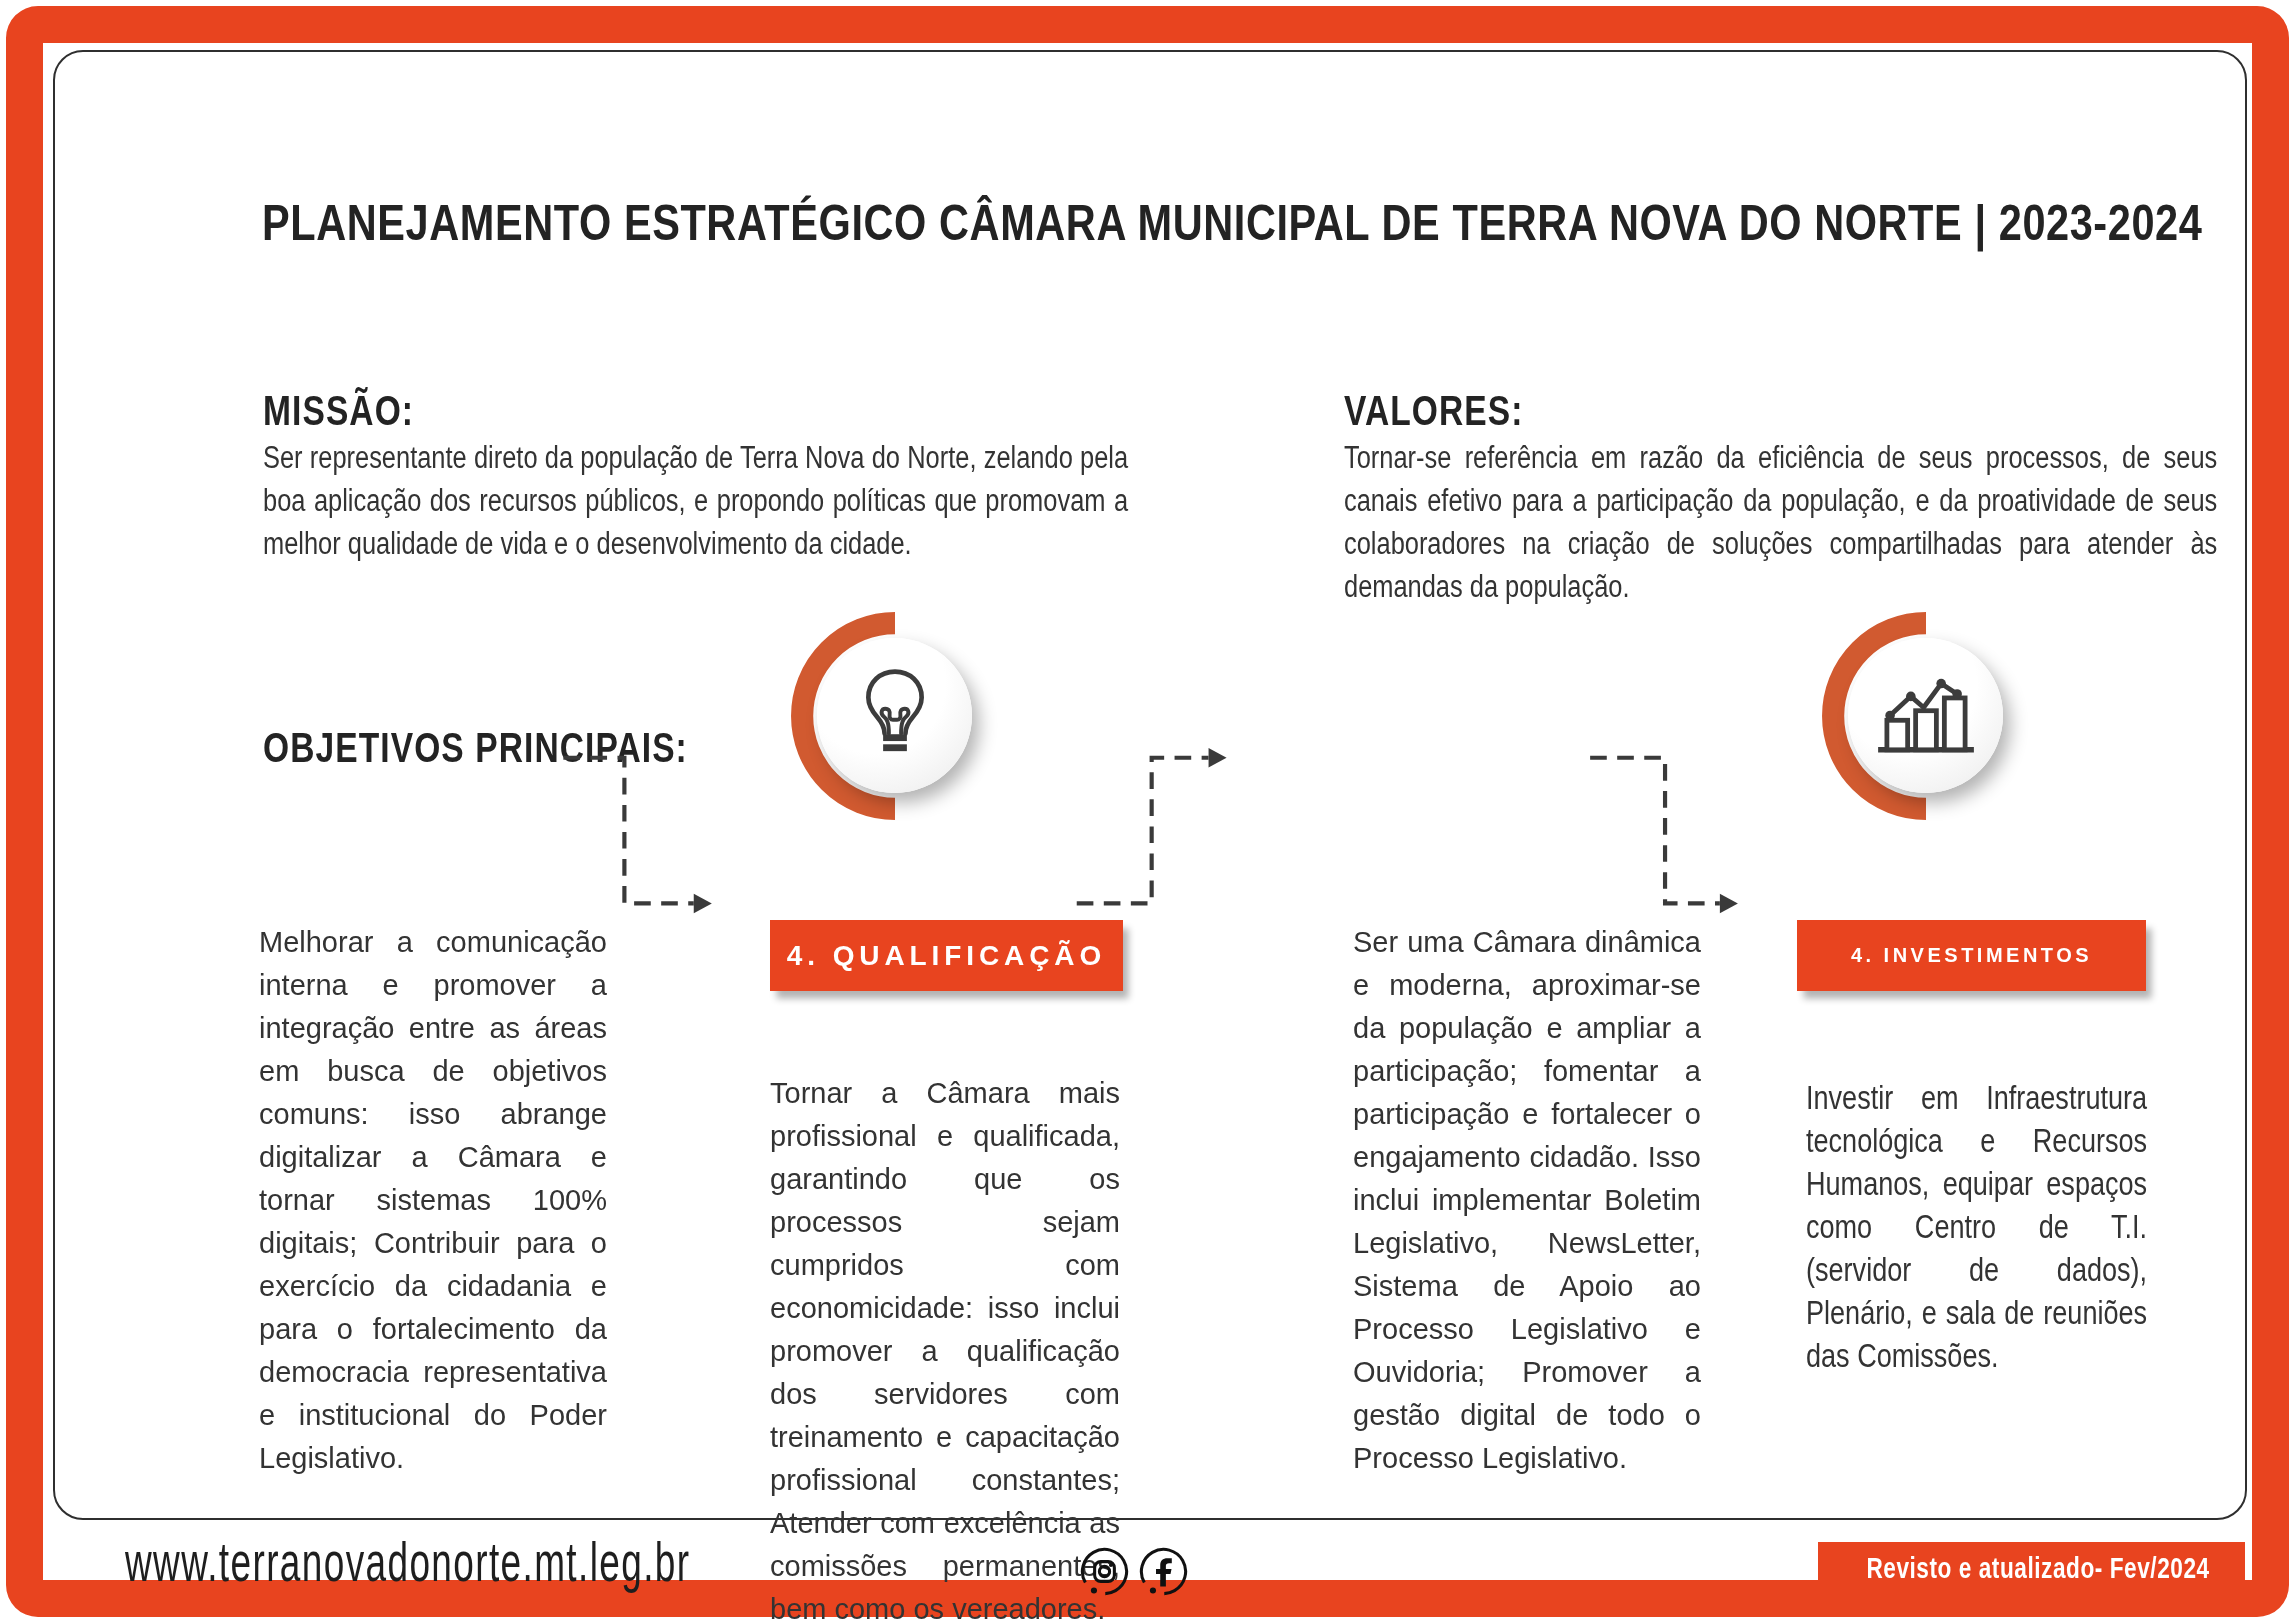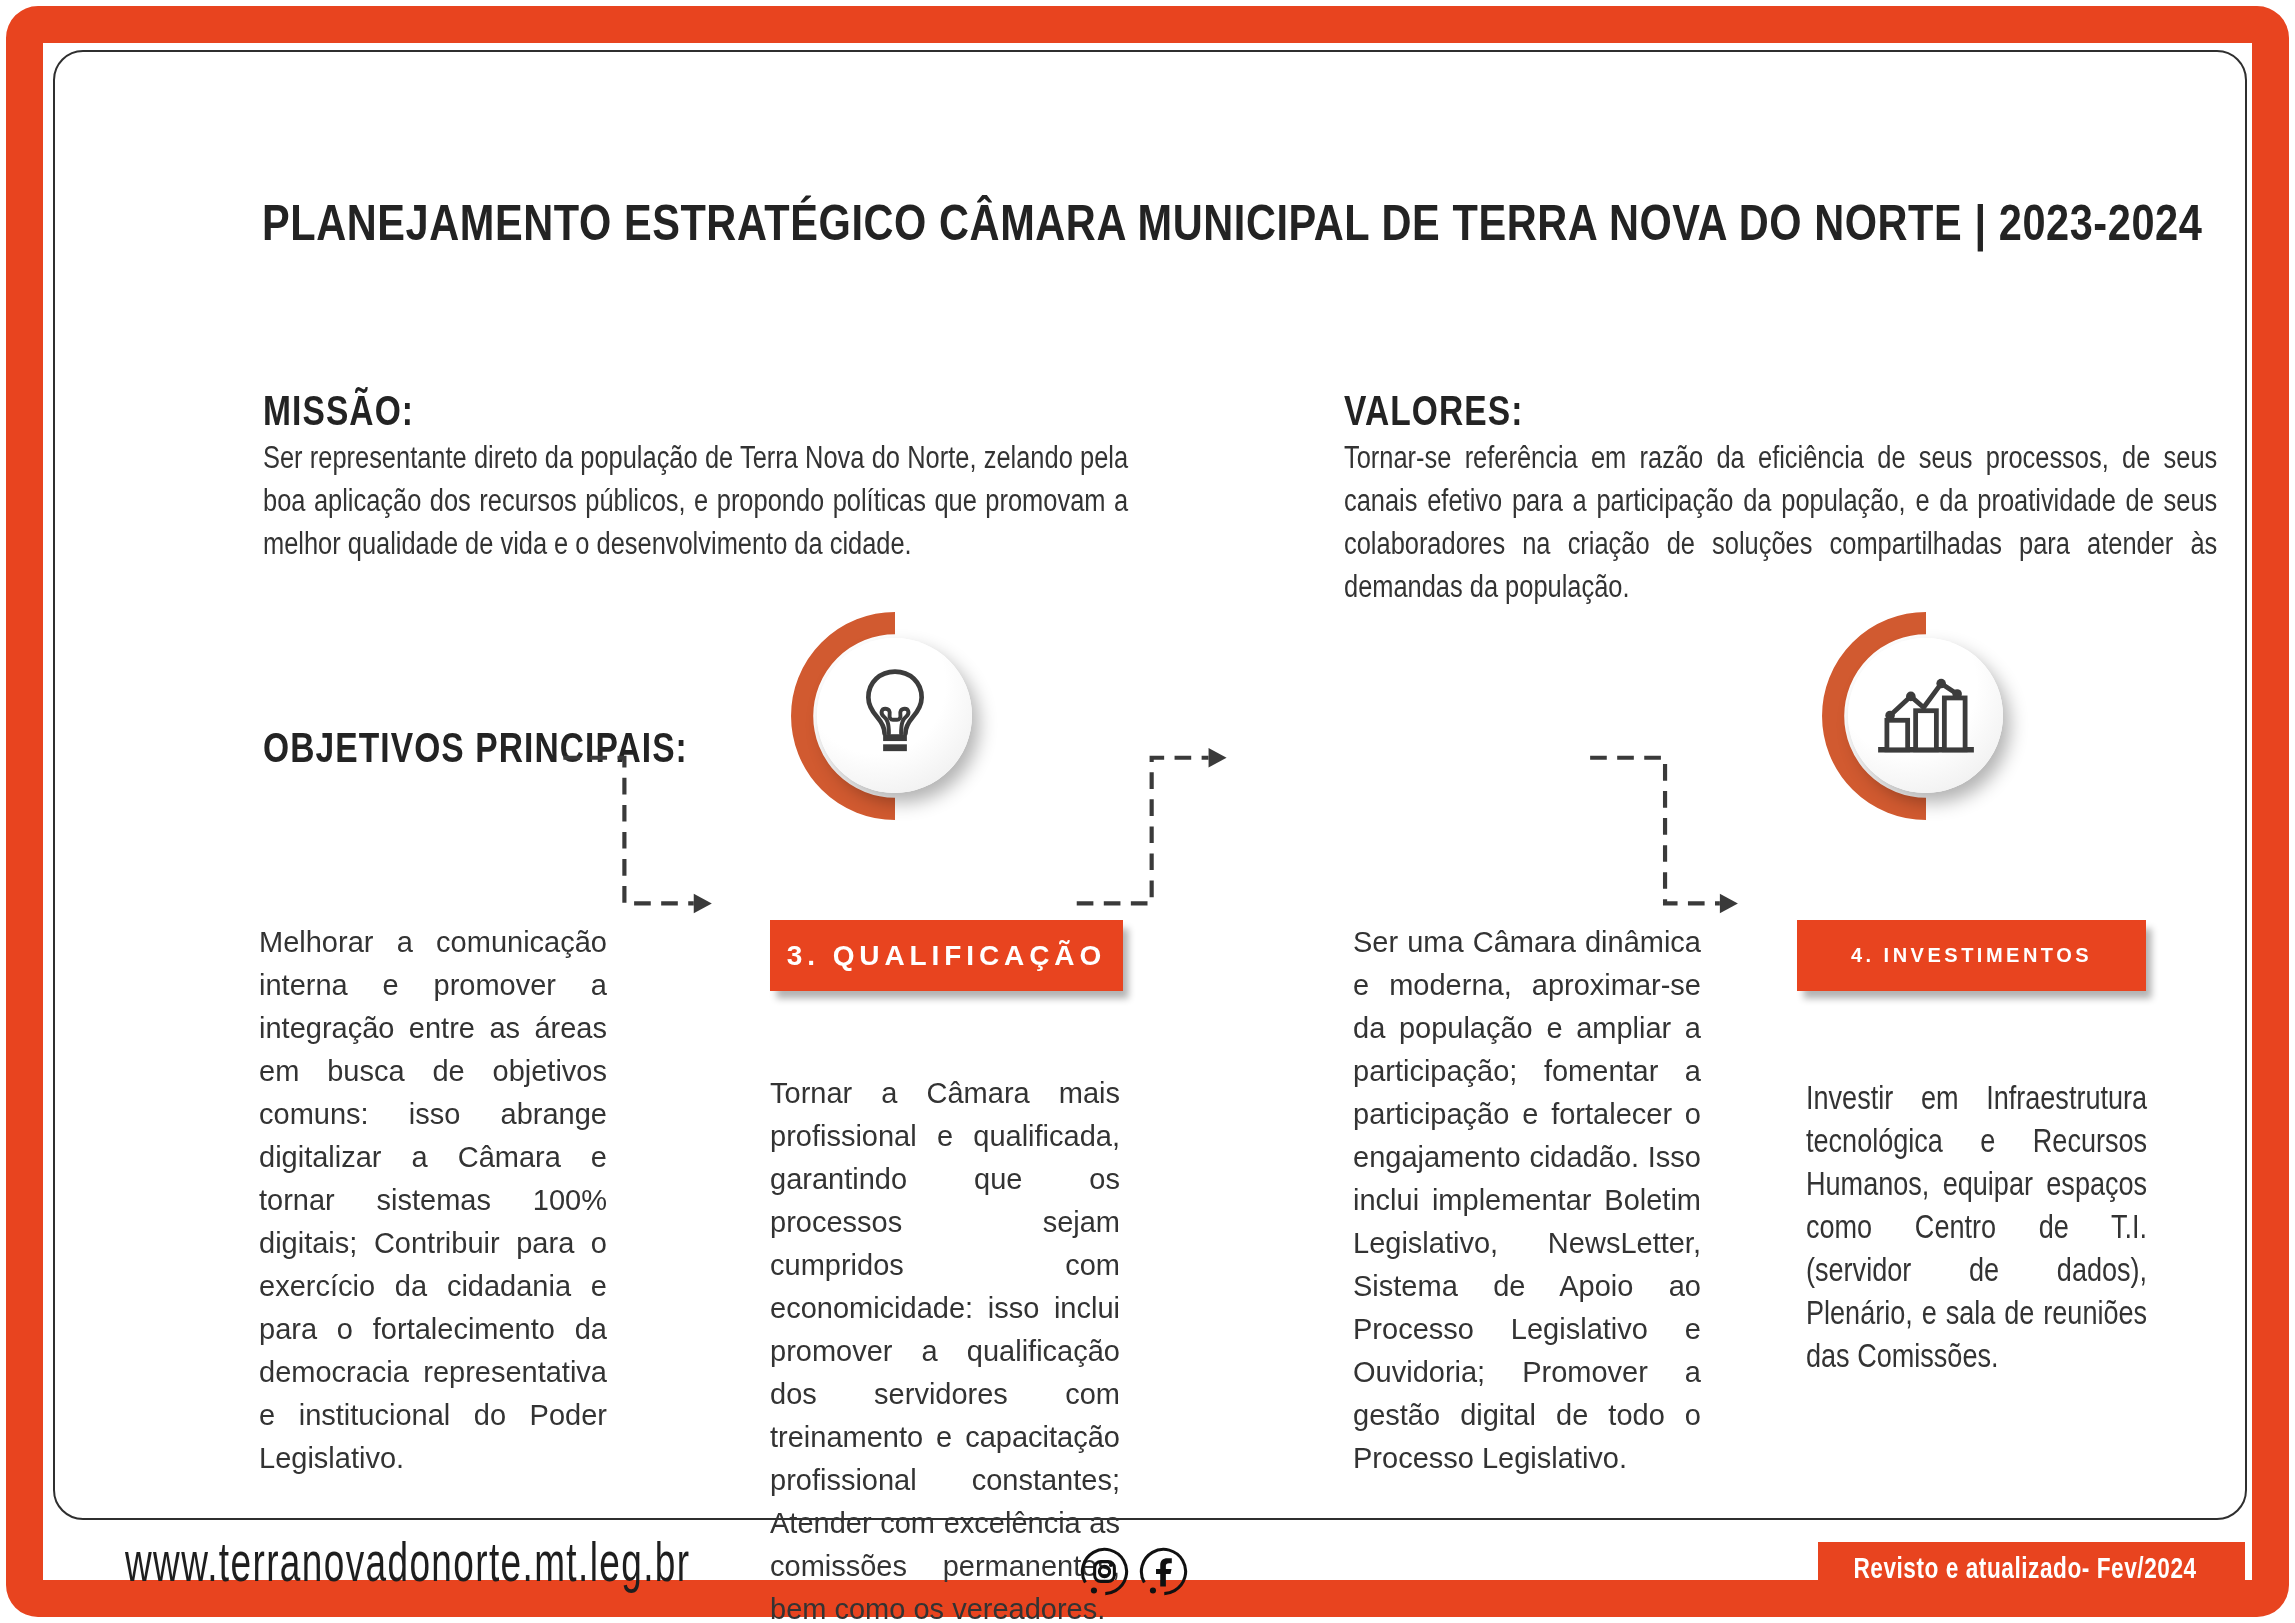--- a/index.html
+++ b/index.html
@@ -60,21 +60,21 @@
   #arrows{position:absolute;left:0;top:0;width:2295px;height:1623px;pointer-events:none}
   .site-url{
     position:absolute;left:125px;top:1529px;font-size:56px;font-weight:400;color:#1e1e1e;
     white-space:nowrap;transform:scaleX(.66);transform-origin:left top;letter-spacing:2.1px;
   }
   .social{position:absolute;top:1547px;width:49px;height:49px;cursor:pointer}
   #social-instagram{left:1080px}
   #social-facebook{left:1139px}
   .badge{
     position:absolute;left:1818px;top:1542px;width:427px;height:52px;background:#E8441F;
-    display:flex;align-items:center;justify-content:flex-end;
+    display:flex;align-items:center;justify-content:flex-start;
   }
   .badge span{
     color:#fff;font-weight:700;font-size:29px;letter-spacing:0.7px;white-space:nowrap;
     transform:scaleX(.78);transform-origin:center center;
   }
 </style>
 </head>
 <body>
 
 <div class="frame"></div>
@@ -83,21 +83,21 @@
   <h1 class="page-title">PLANEJAMENTO ESTRATÉGICO CÂMARA MUNICIPAL DE TERRA NOVA DO NORTE | 2023-2024</h1>
 
   <h2 class="sec-h" id="h-missao">MISSÃO:</h2>
   <p class="body-cond" id="p-missao">Ser representante direto da população de Terra Nova do Norte, zelando pela boa aplicação dos recursos públicos, e propondo políticas que promovam a melhor qualidade de vida e o desenvolvimento da cidade.</p>
 
   <h2 class="sec-h" id="h-valores">VALORES:</h2>
   <p class="body-cond" id="p-valores">Tornar-se referência em razão da eficiência de seus processos, de seus canais efetivo para a participação da população, e da proatividade de seus colaboradores na criação de soluções compartilhadas para atender às demandas da população.</p>
 
   <h2 class="sec-h" id="h-objetivos">OBJETIVOS PRINCIPAIS:</h2>
 
-  <div class="banner" id="banner-2">3. QUALIFICAÇÃO</div>
+  <div class="banner" id="banner-2">4. QUALIFICAÇÃO</div>
   <div class="banner" id="banner-4">4. INVESTIMENTOS</div>
 
   <p class="body-reg" id="p-item1">Melhorar a comunicação interna e promover a integração entre as áreas em busca de objetivos comuns: isso abrange digitalizar a Câmara e tornar sistemas 100% digitais; Contribuir para o exercício da cidadania e para o fortalecimento da democracia representativa e institucional do Poder Legislativo.</p>
   <p class="body-reg" id="p-item2">Tornar a Câmara mais profissional e qualificada, garantindo que os processos sejam cumpridos com economicidade: isso inclui promover a qualificação dos servidores com treinamento e capacitação profissional constantes; Atender com excelência as comissões permanentes, bem como os vereadores.</p>
   <p class="body-reg" id="p-item3">Ser uma Câmara dinâmica e moderna, aproximar-se da população e ampliar a participação; fomentar a participação e fortalecer o engajamento cidadão. Isso inclui implementar Boletim Legislativo, NewsLetter, Sistema de Apoio ao Processo Legislativo e Ouvidoria; Promover a gestão digital de todo o Processo Legislativo.</p>
   <p class="body-cond" id="p-item4">Investir em Infraestrutura tecnológica e Recursos Humanos, equipar espaços como Centro de T.I. (servidor de dados), Plenário, e sala de reuniões das Comissões.</p>
 </div>
 
 <div class="circle-badge" id="icon-idea">
   <svg class="arc" viewBox="0 0 300 300">

